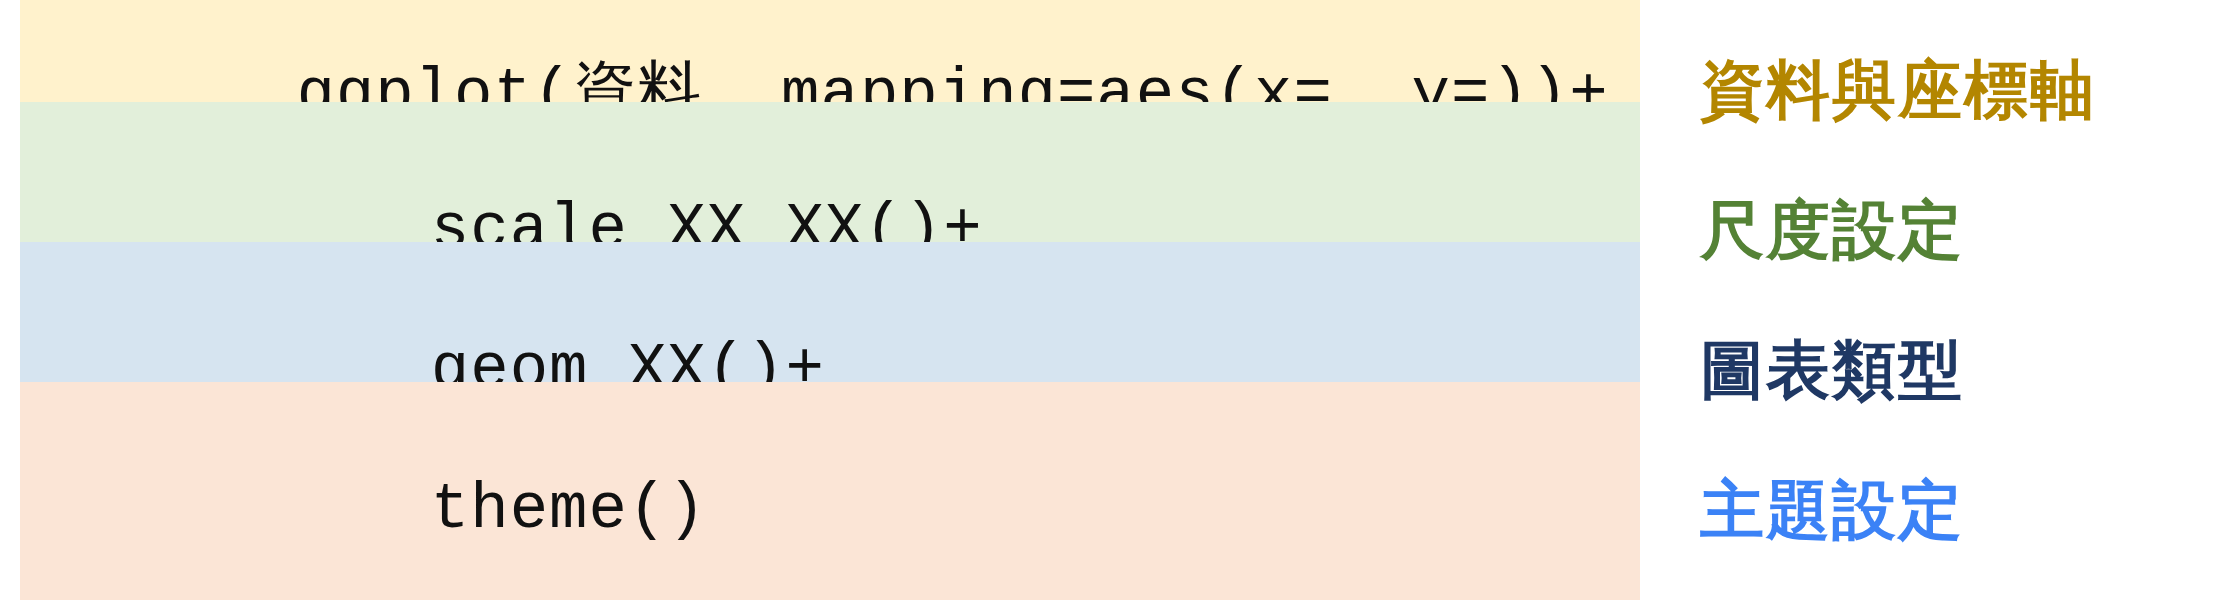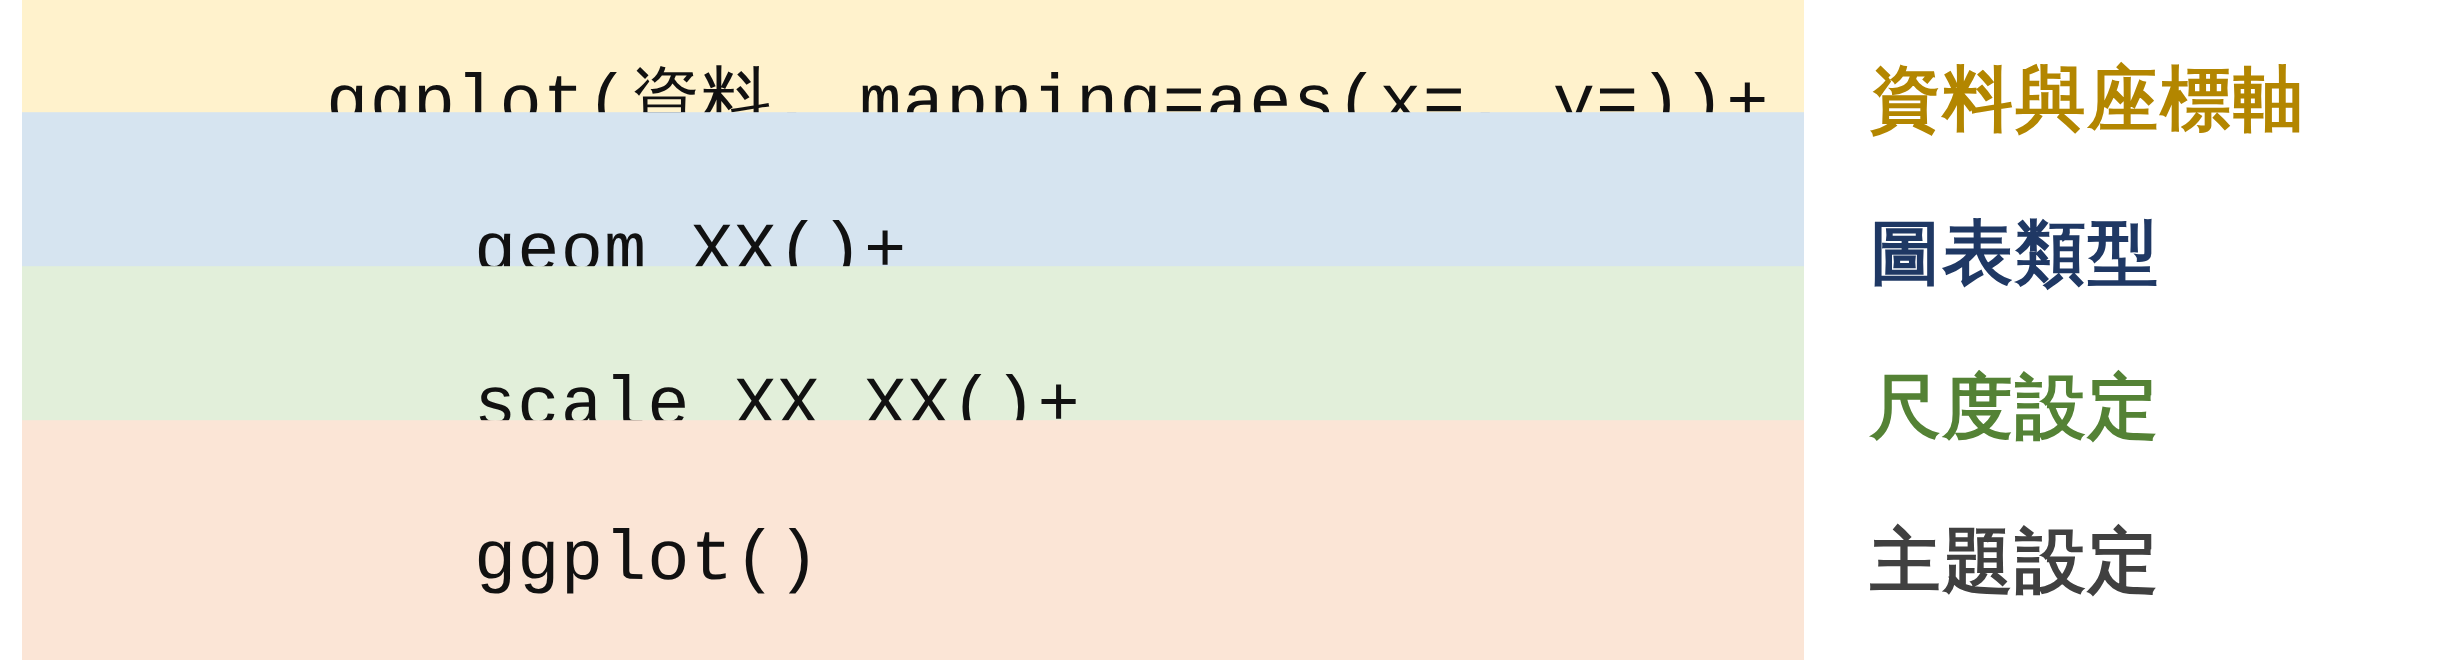--- a/index.html
+++ b/index.html
@@ -40,52 +40,52 @@
       font-weight: 700;
       letter-spacing: 2px;
     }
     .bg-yellow { background-color: #fff2cc; }
     .bg-blue   { background-color: #d6e4f0; }
     .bg-green  { background-color: #e2efda; }
     .bg-orange { background-color: #fbe5d6; }
     .clr-olive  { color: #b38600; }
     .clr-navy   { color: #1f3864; }
     .clr-green  { color: #548235; }
-    .clr-orange { color: #404040; }
+    .clr-orange { color: #3b82f6; }
     .indent-pad {
       display: inline-block;
       width: 3.5ch;
     }
   </style>
 </head>
 <body>
 
 <div class="container">
 
   <div class="row">
     <div class="code-cell bg-yellow">
       <span>ggplot(資料, mapping=aes(x=, y=))+</span>
     </div>
     <div class="label-cell clr-olive">資料與座標軸</div>
   </div>
 
   <div class="row">
+    <div class="code-cell bg-green indented">
+      <span class="indent-pad"></span><span>scale_XX_XX()+</span>
+    </div>
+    <div class="label-cell clr-green">尺度設定</div>
+  </div>
+
+  <div class="row">
     <div class="code-cell bg-blue indented">
       <span class="indent-pad"></span><span>geom_XX()+</span>
     </div>
     <div class="label-cell clr-navy">圖表類型</div>
   </div>
 
   <div class="row">
-    <div class="code-cell bg-green indented">
-      <span class="indent-pad"></span><span>scale_XX_XX()+</span>
-    </div>
-    <div class="label-cell clr-green">尺度設定</div>
-  </div>
-
-  <div class="row">
     <div class="code-cell bg-orange indented">
-      <span class="indent-pad"></span><span>ggplot()</span>
+      <span class="indent-pad"></span><span>theme()</span>
     </div>
     <div class="label-cell clr-orange">主題設定</div>
   </div>
 
 </div>
 
 </body></html>

